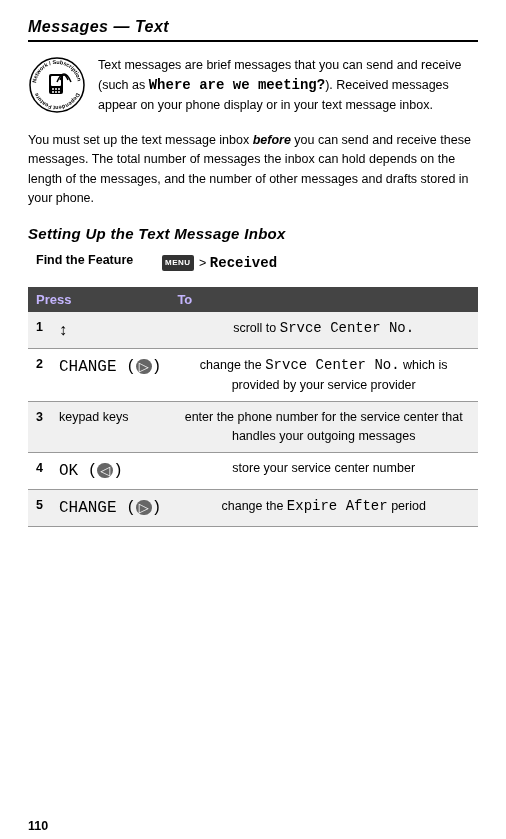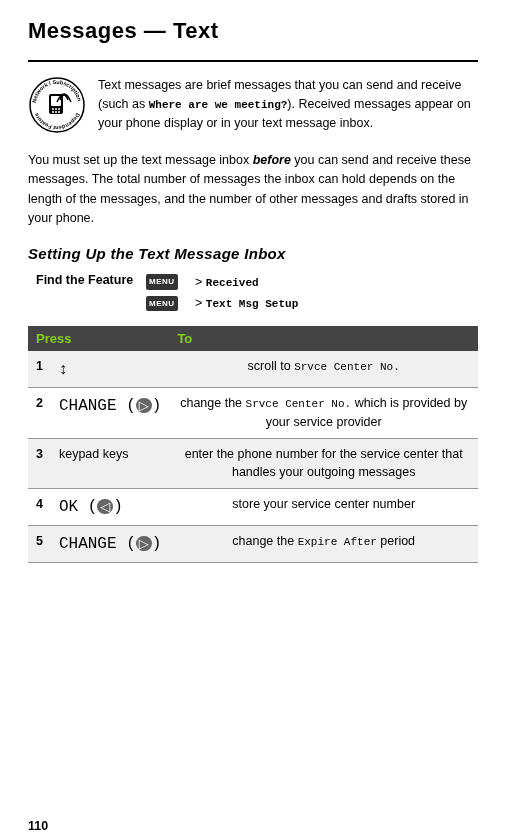--- a/index.html
+++ b/index.html
@@ -7,24 +7,25 @@
       font-family: Arial, Helvetica, sans-serif;
       font-size: 13px;
       background: #fff;
       color: #000;
       width: 506px;
       min-height: 839px;
       padding: 18px 28px 18px 28px;
     }
 
     .page-title {
-      font-size: 22px;
-      font-weight: bold;
+      font-size: 16px;
+      font-weight: bold;
+      font-style: italic;
       border-bottom: 2px solid #000;
-      padding-bottom: 16px;
+      padding-bottom: 4px;
       margin-bottom: 14px;
       letter-spacing: 0.5px;
     }
 
     .intro-box {
       display: flex;
       align-items: flex-start;
       margin-bottom: 14px;
       gap: 12px;
     }
@@ -51,21 +52,21 @@
       font-style: italic;
       margin-bottom: 10px;
       letter-spacing: 0.3px;
     }
 
     .find-feature {
       display: flex;
       align-items: flex-start;
       margin-bottom: 12px;
       padding-left: 8px;
-      gap: 0;
+      gap: 16px;
     }
 
     .find-label {
       font-size: 12.5px;
       font-weight: bold;
       min-width: 110px;
       padding-top: 1px;
     }
 
     .find-steps {
@@ -76,38 +77,38 @@
     .menu-key {
       display: inline-block;
       background: #333;
       color: #fff;
       font-size: 8px;
       font-weight: bold;
       padding: 1px 3px;
       border-radius: 2px;
       font-family: Arial, sans-serif;
       vertical-align: middle;
-      margin-right: 14px;
+      margin-right: 2px;
       letter-spacing: 0.5px;
     }
 
     .find-steps .mono {
       font-family: 'Courier New', Courier, monospace;
       font-weight: bold;
     }
 
     table {
       width: 100%;
       border-collapse: collapse;
       font-size: 12.5px;
     }
 
     thead tr {
       background: #444;
-      color: #84cc16;
+      color: #c4b5fd;
     }
 
     thead th {
       padding: 5px 8px;
       text-align: left;
       font-size: 13px;
       font-weight: bold;
     }
 
     tbody tr {
@@ -139,21 +140,21 @@
       white-space: nowrap;
     }
 
     td.step-result {
       width: auto;
       text-align: center;
     }
 
     .mono {
       font-family: 'Courier New', Courier, monospace;
-      font-size: 11px;
+      font-size: 14px;
     }
 
     .bold-mono {
       font-family: 'Courier New', Courier, monospace;
       font-weight: normal;
       font-size: 16px;
     }
 
     .page-number {
       position: absolute;
@@ -222,24 +223,20 @@
 
 <div class="section-title">Setting Up the Text Message Inbox</div>
 
 <div class="find-feature">
   <div class="find-label">Find the Feature</div>
   <div class="find-steps">
     <div>
       <span class="menu-key">MENU</span>
       <span> &gt; <span class="mono">Received</span></span>
     </div>
-    <div>
-      <span class="menu-key">MENU</span>
-      <span> &gt; <span class="mono">Text Msg Setup</span></span>
-    </div>
   </div>
 </div>
 
 <table>
   <thead>
     <tr>
       <th colspan="2">Press</th>
       <th>To</th>
     </tr>
   </thead>

